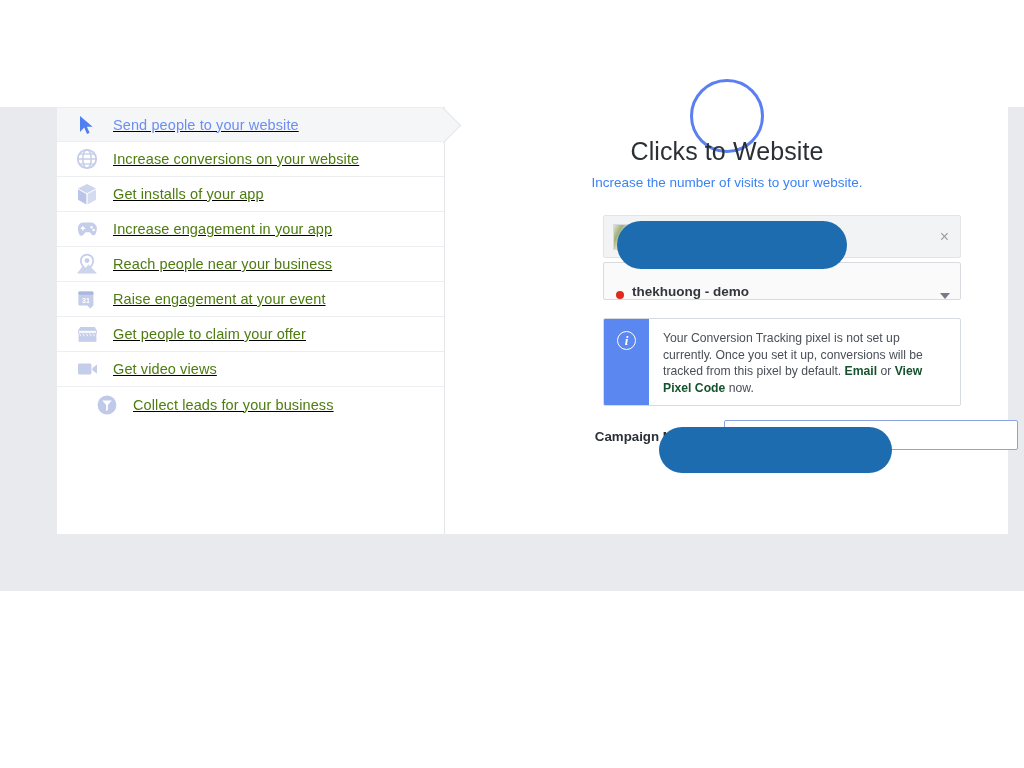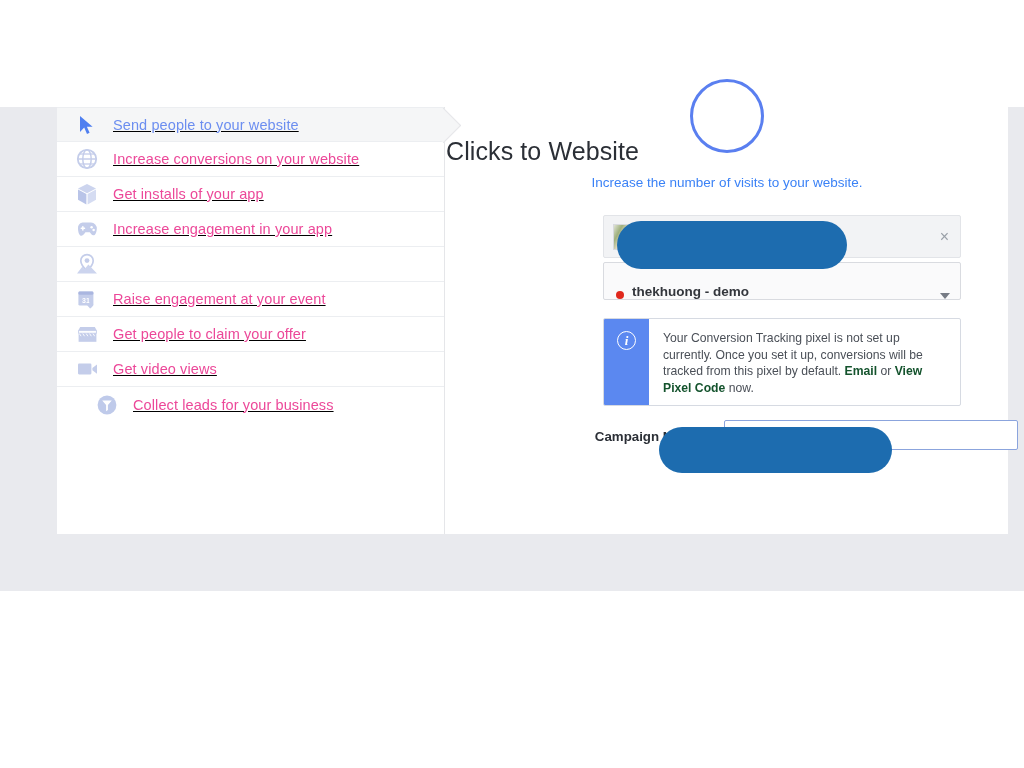--- a/index.html
+++ b/index.html
@@ -93,21 +93,21 @@
     flex: 0 0 26px;
     display: flex;
     align-items: center;
     justify-content: center;
     margin-right: 13px;
   }
   .objective-icon svg { display: block; }
 
   .objective-label {
     font-size: 14.5px;
-    color: #ec4899;
+    color: #4d7c0f;
     letter-spacing: 0.1px;
     white-space: nowrap;
   }
   .objective-row.selected .objective-label {
     color: #6c8ef0;
   }
 
   
   .detail-pane {
     position: absolute;
@@ -128,21 +128,21 @@
     border-radius: 50%;
     border: 3px solid #5a7ff0;
     box-sizing: border-box;
   }
 
   .detail-title {
     position: absolute;
     left: 0;
     top: 30px;
     width: 562px;
-    text-align: left;
+    text-align: center;
     font-size: 25px;
     color: #2b2f36;
     font-weight: normal;
     letter-spacing: 0.1px;
   }
 
   .detail-subtitle {
     position: absolute;
     left: 0;
     top: 68px;
@@ -416,20 +416,21 @@
       </div>
 
       <div class="objective-row">
         <span class="objective-icon">
           <svg width="22" height="22" viewBox="0 0 22 22">
             <path d="M11 1.6 c-3.5 0 -6.2 2.7 -6.2 6.1 c0 4.4 6.2 10 6.2 10 s6.2 -5.6 6.2 -10 c0 -3.4 -2.7 -6.1 -6.2 -6.1 Z" fill="none" stroke="#c4cdea" stroke-width="1.7"></path>
             <circle cx="11" cy="7.6" r="2.4" fill="#c4cdea"></circle>
             <path d="M1 20.4 L6.4 13.6 L8.4 16.2 L12.4 11.6 L21 20.4 Z" fill="#ccd4ee"></path>
           </svg>
         </span>
+        <span class="objective-label">Reach people near your business</span>
       </div>
 
       <div class="objective-row">
         <span class="objective-icon">
           <svg width="22" height="22" viewBox="0 0 22 22">
             <rect x="2.4" y="3.4" width="15" height="14.2" rx="1.4" fill="#c4cdea"></rect>
             <rect x="2.4" y="3.4" width="15" height="3.4" rx="1.4" fill="#aab6e0"></rect>
             <text x="9.9" y="14.6" font-family="Liberation Sans, sans-serif" font-size="7" font-weight="bold" fill="#ffffff" text-anchor="middle">31</text>
             <path d="M14.3 13.8 L14.3 19.4 M14.3 19.4 L12.2 17.1 M14.3 19.4 L16.4 17.1" stroke="#c4cdea" stroke-width="1.8" fill="none" stroke-linecap="round"></path>
           </svg>

